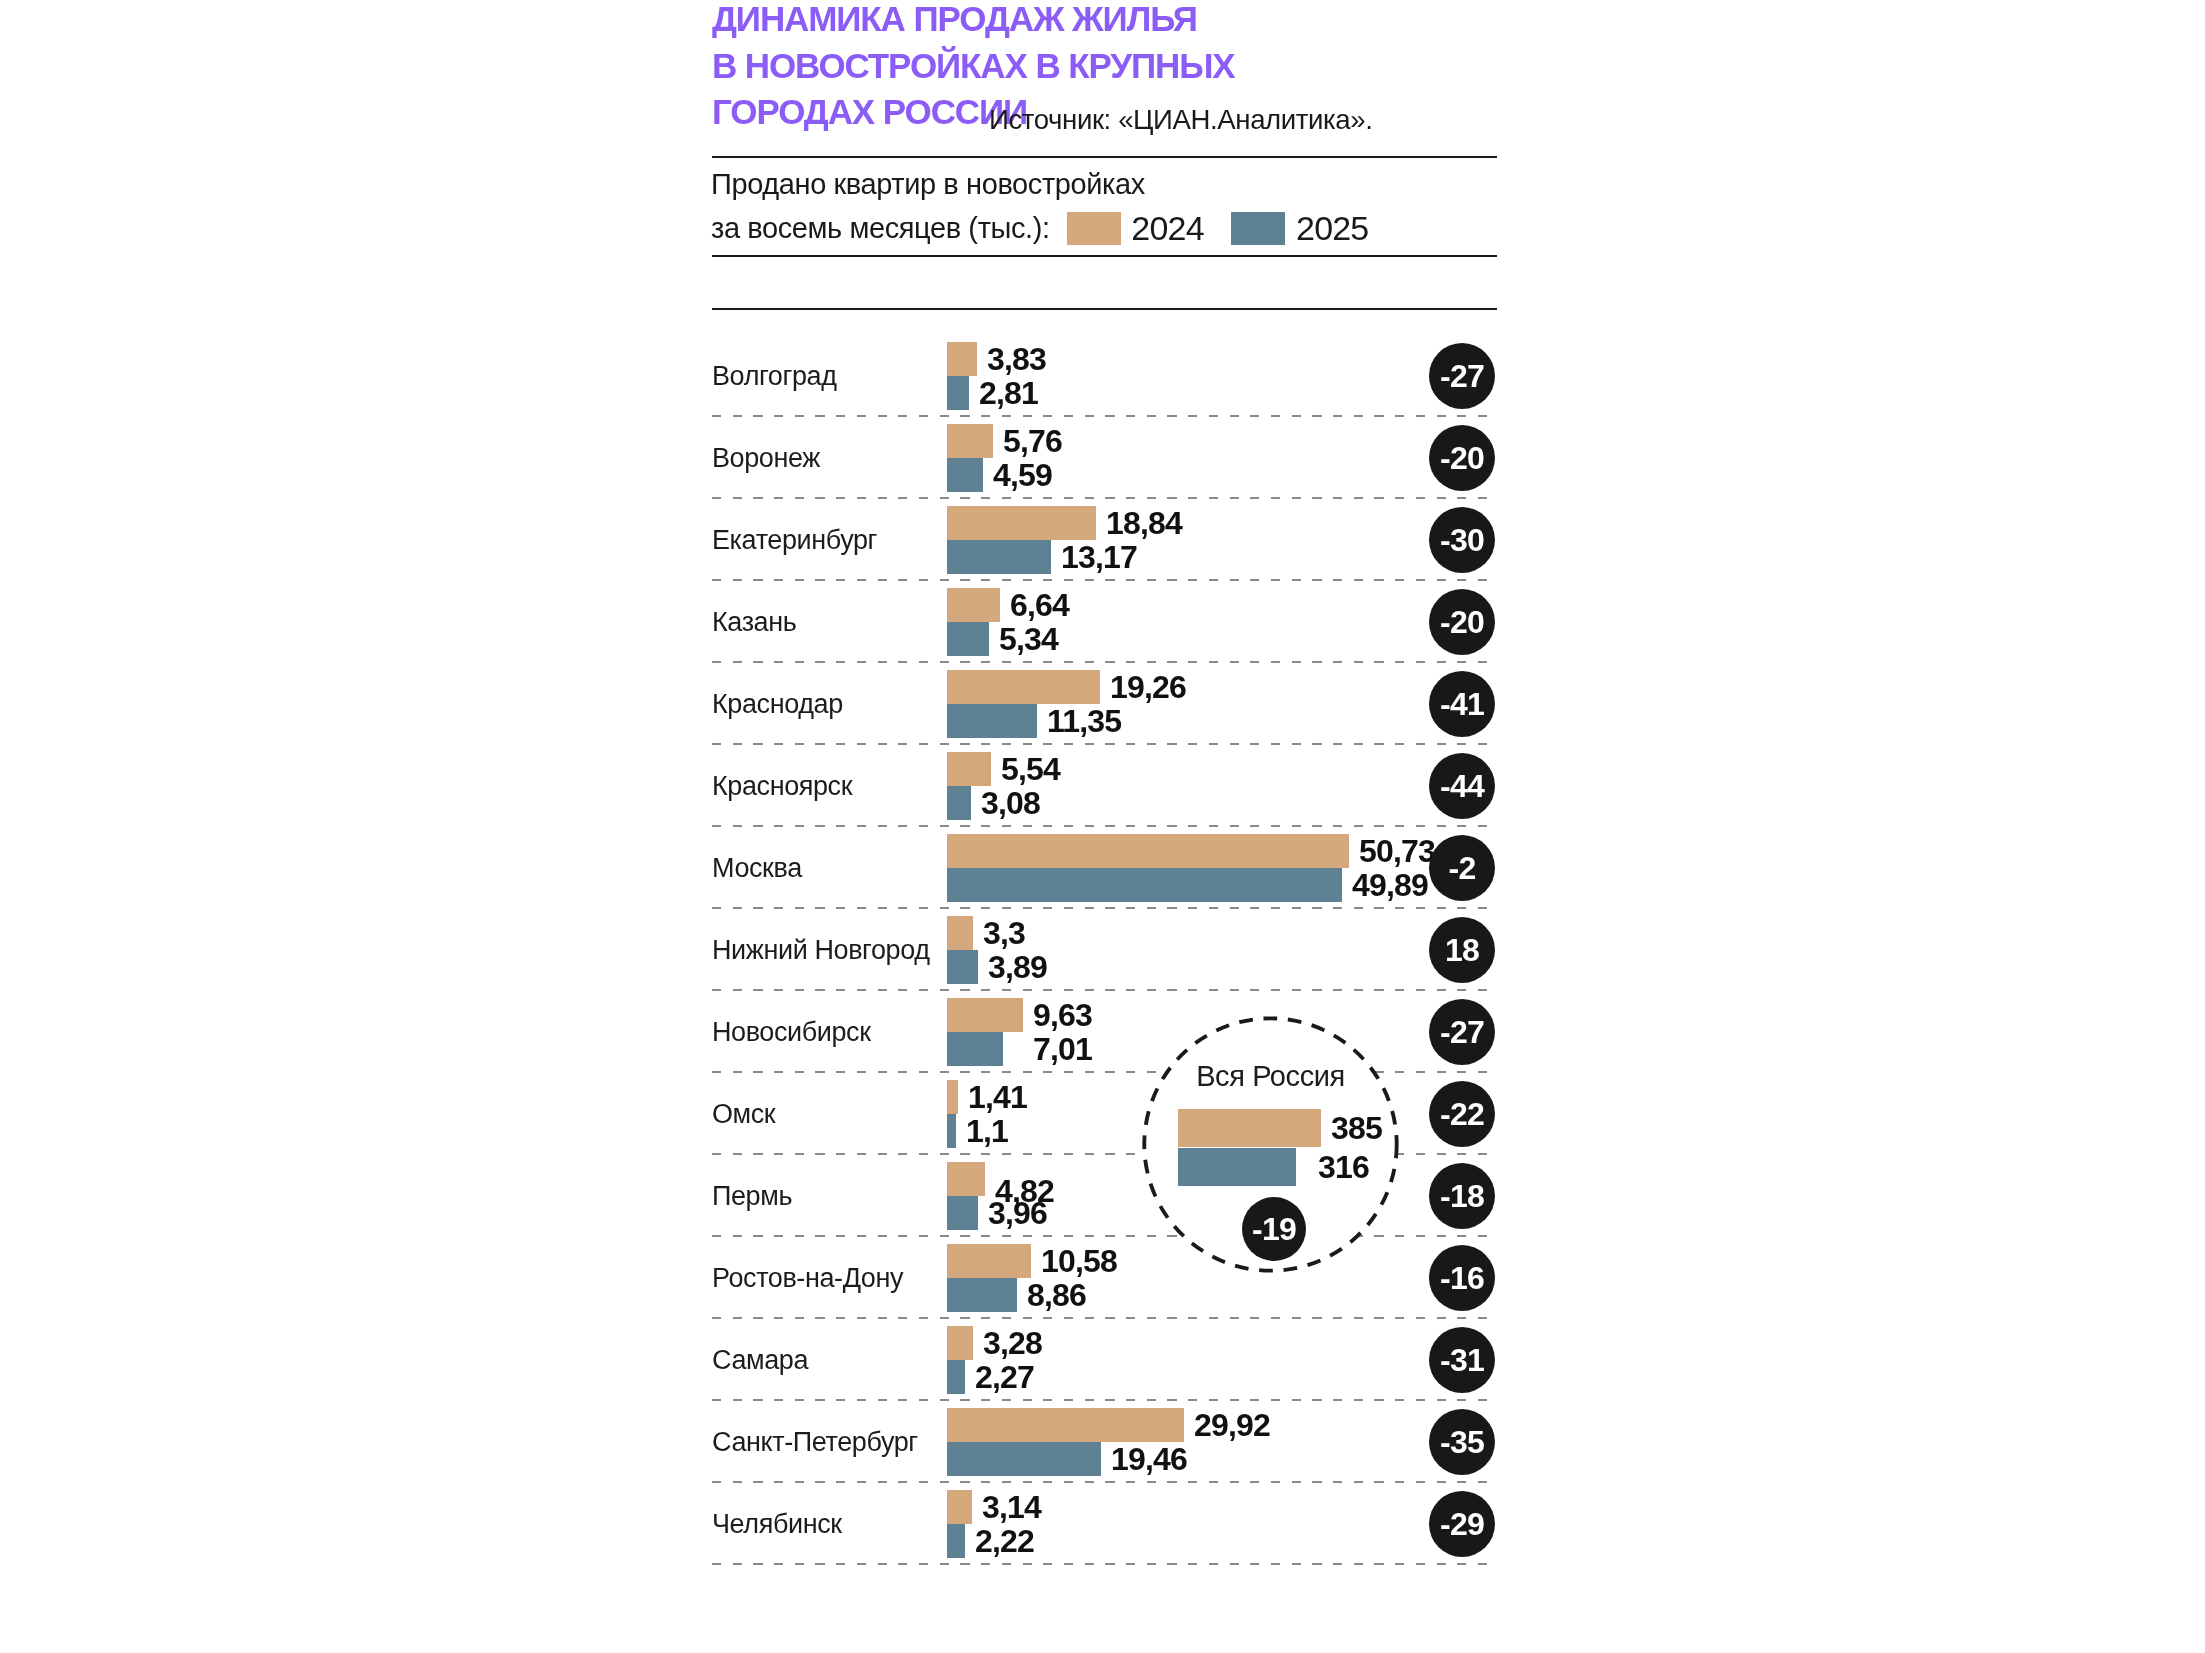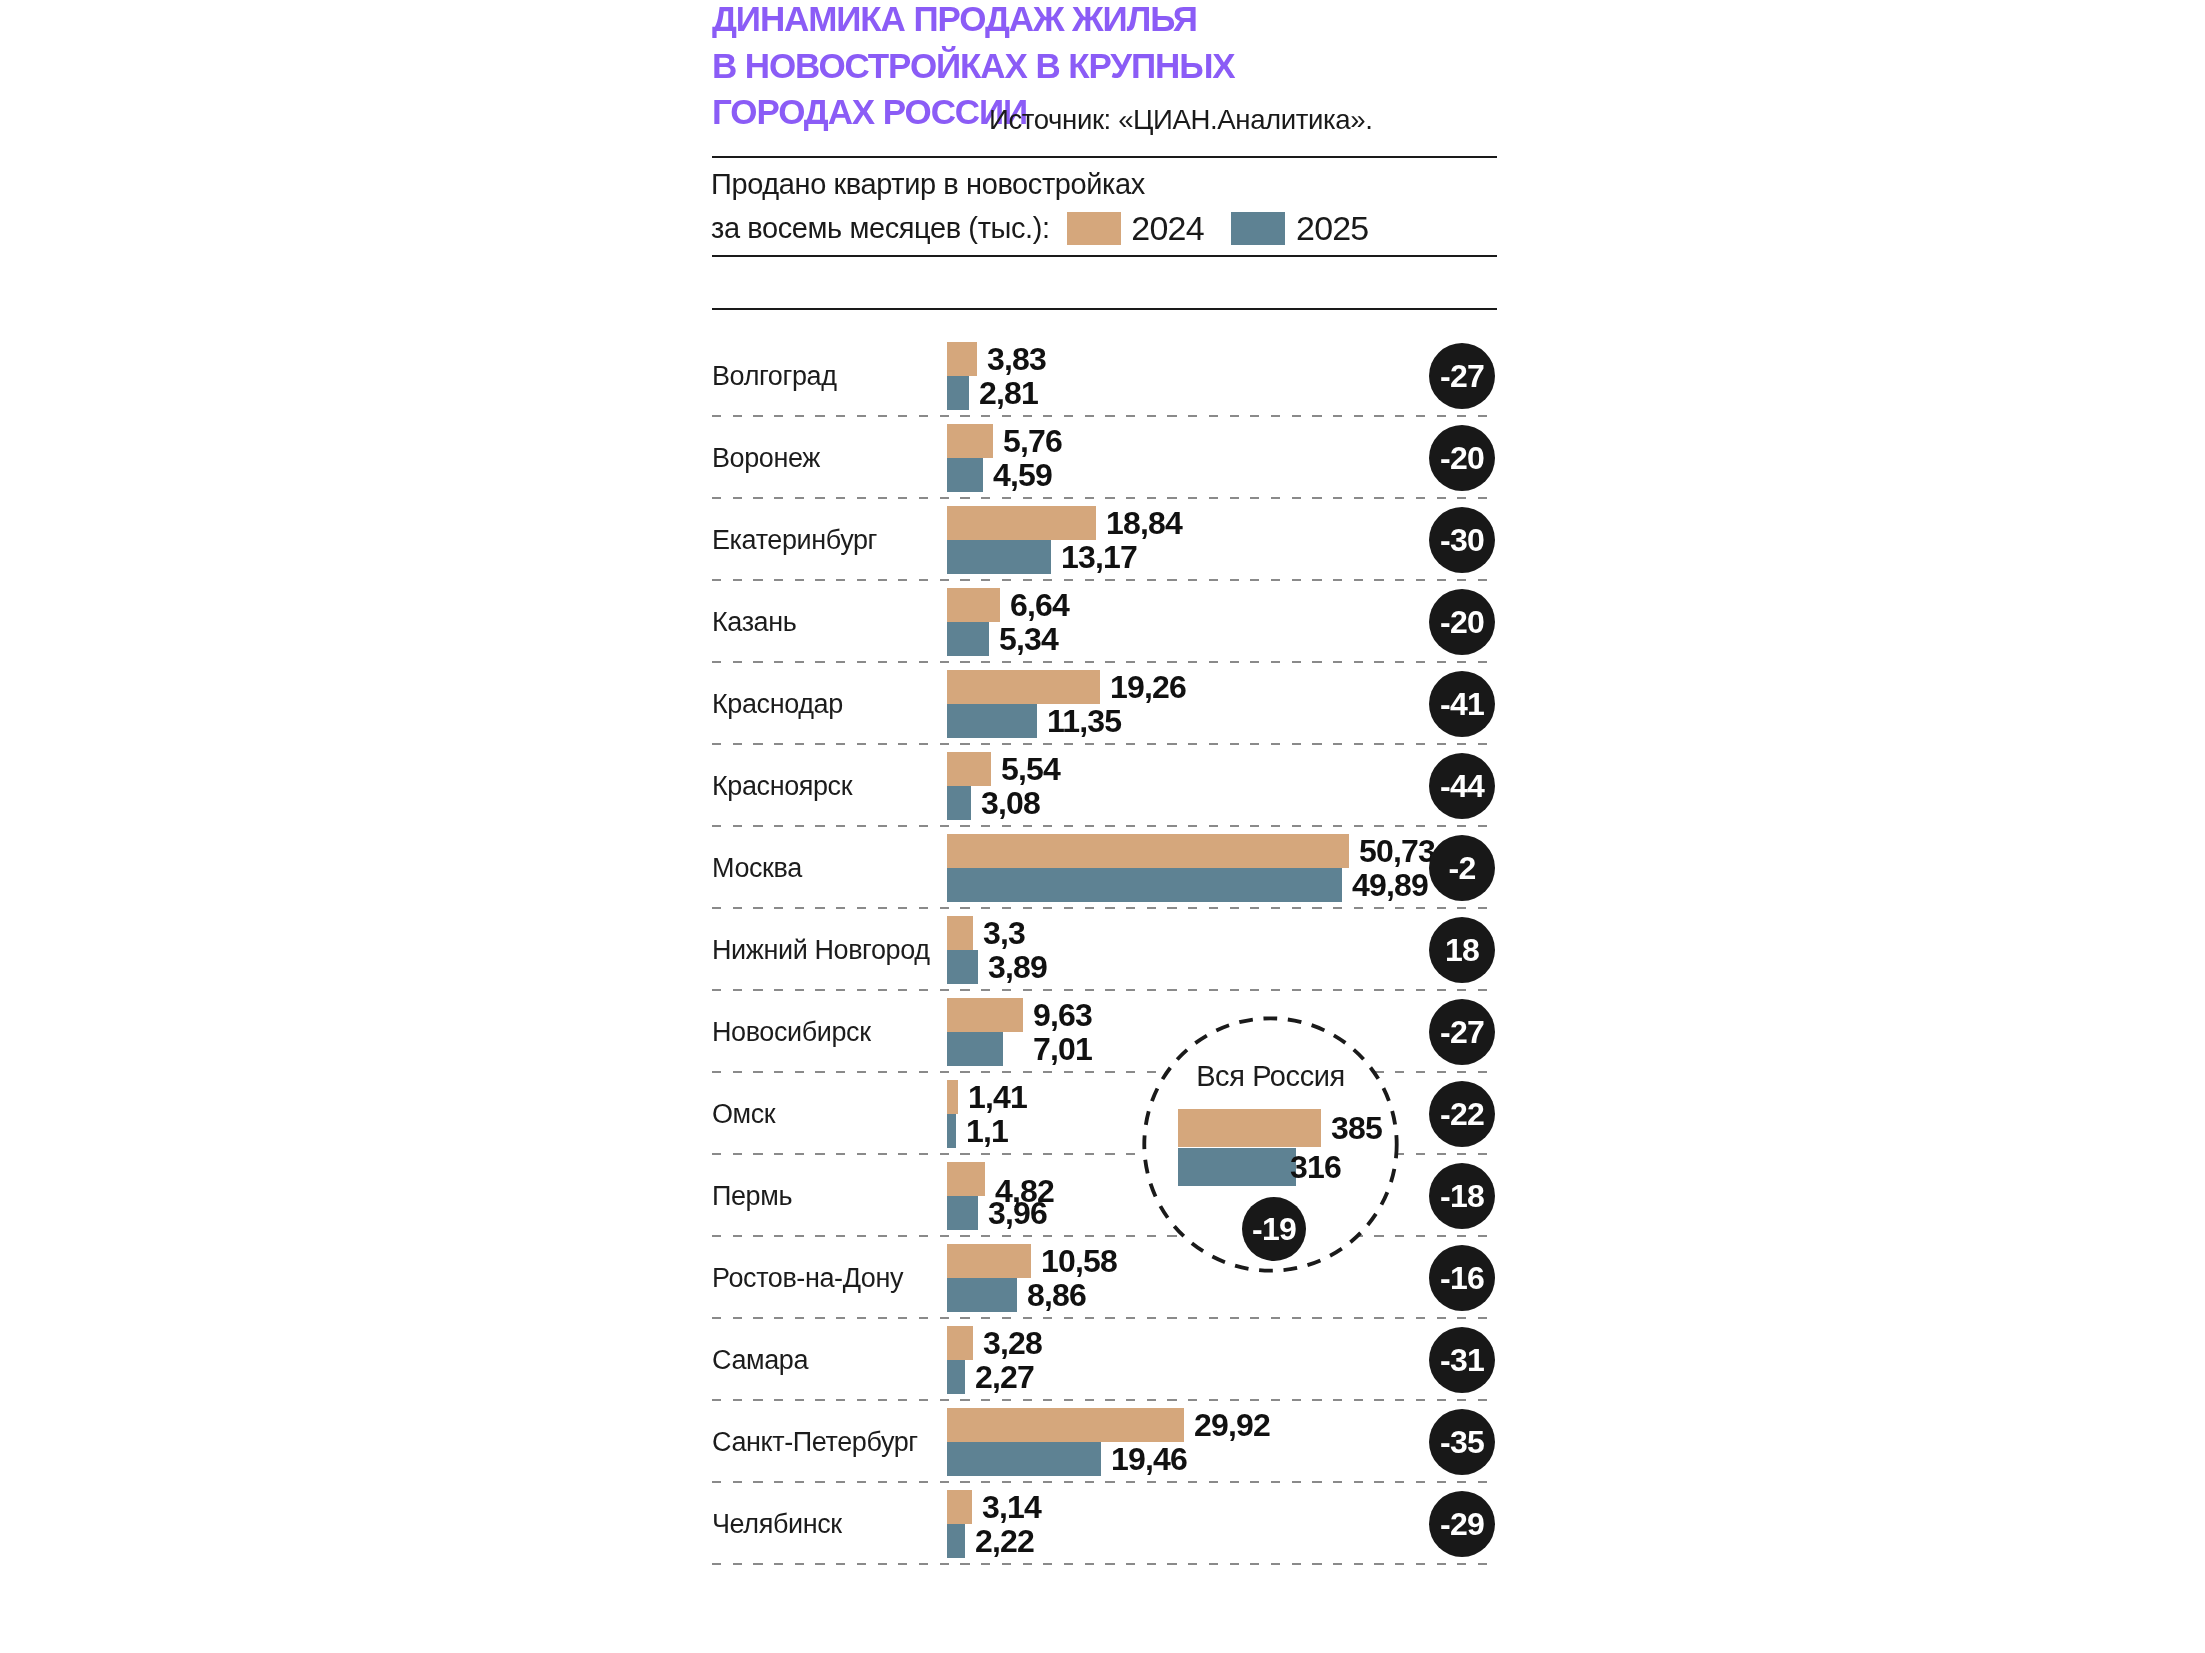--- a/index.html
+++ b/index.html
@@ -203,18 +203,18 @@
     </div>
 
   <div class="inset">
     <svg width="257" height="257" viewBox="0 0 336 336">
       <circle cx="168" cy="168" r="165" fill="#ffffff" stroke="#1a1a1a" stroke-width="5" stroke-dasharray="18 14"></circle>
     </svg>
     <div class="inset-label">Вся Россия</div>
     <div class="bar rb24" style="width: 143px; background: rgb(213, 167, 124);"></div>
     <div class="bar rb25" style="width: 118px; background: rgb(94, 130, 147);"></div>
     <div class="val rv24" style="left: 189px;">385</div>
-    <div class="val rv25" style="left: 148px;">316</div>
+    <div class="val rv25" style="left: 176px;">316</div>
     <div class="badge" style="background: rgb(24, 24, 24);">-19</div>
   </div>
 
 </div>
 
 
 </body></html>

